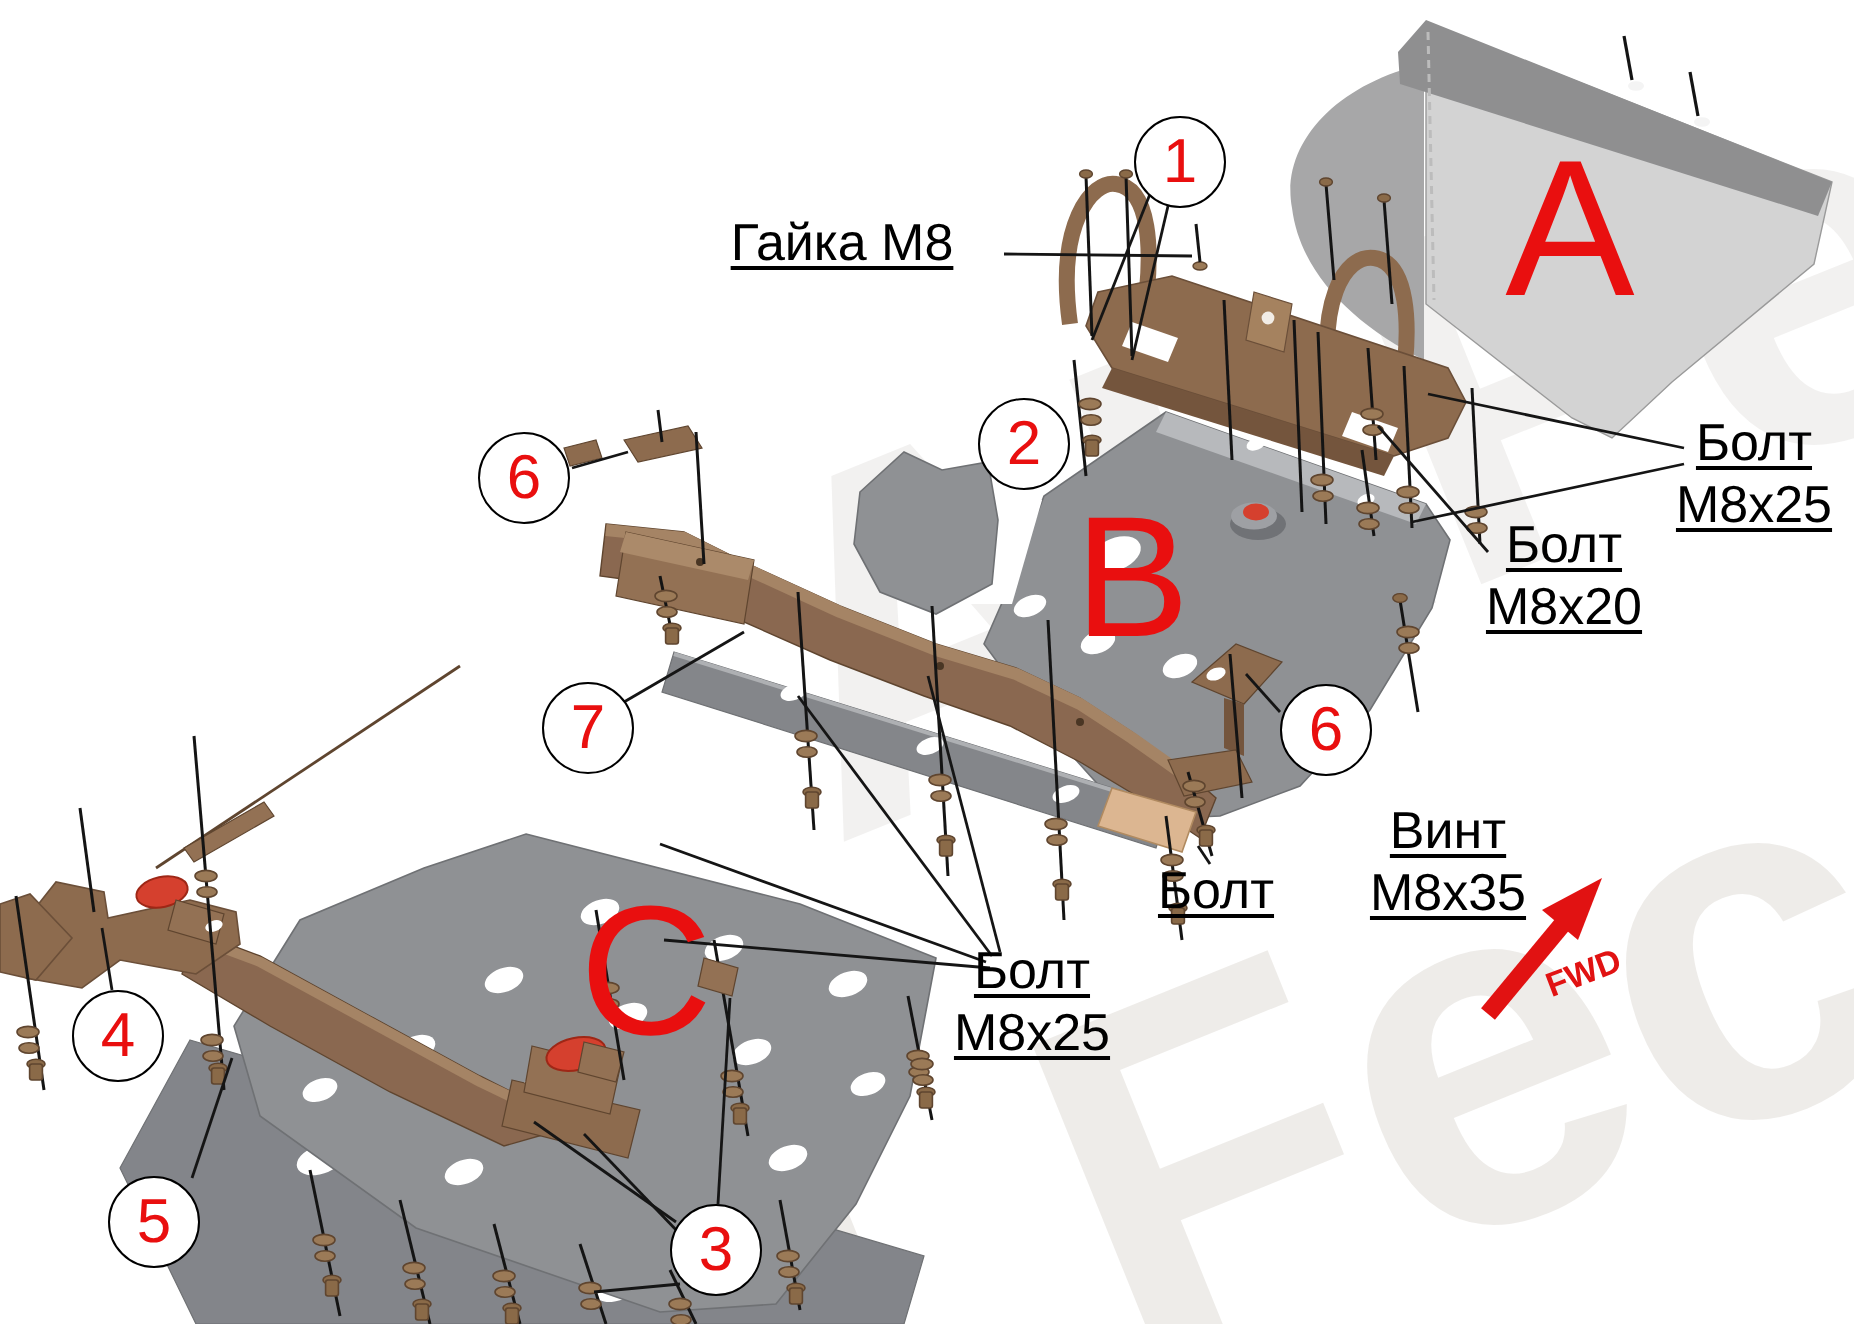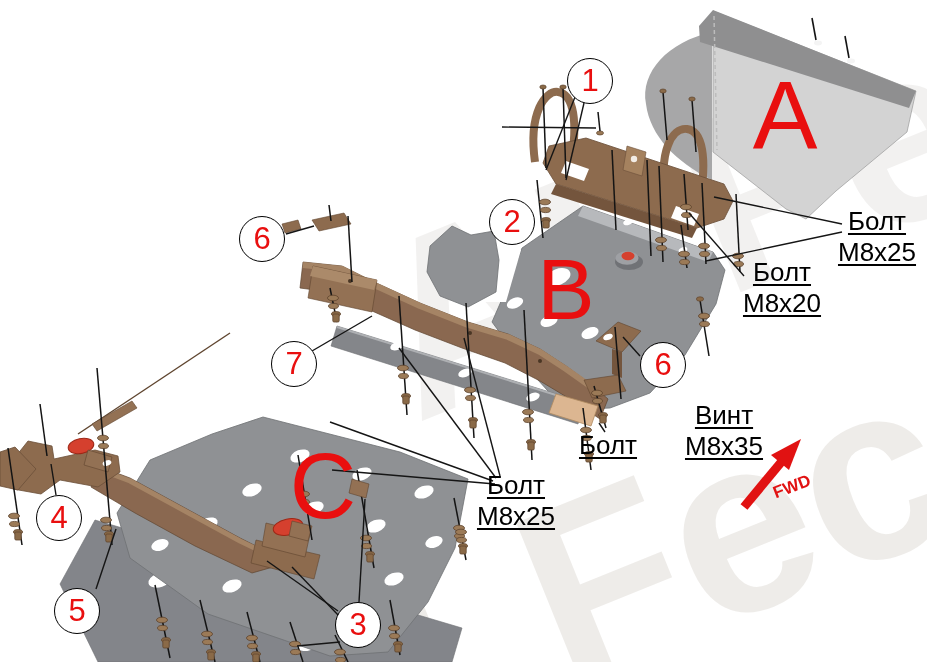--- a/index.html
+++ b/index.html
@@ -273,20 +273,21 @@
       <line x1="340" y1="642" x2="297" y2="646"></line>
     </g>
 
     <g>
       <line x1="744" y1="507" x2="783" y2="460" stroke="#e11212" stroke-width="9"></line>
       <polygon points="801,439 789,470 771,455" fill="#e11212"></polygon>
     </g>
   </svg>
 
   <div class="lbl" style="left:421px;top:106px;">
+    <span class="u">Гайка М8</span>
   </div>
   <div class="lbl" style="left:877px;top:206px;">
     <span class="u">Болт</span>
     <span class="u">М8х25</span>
   </div>
   <div class="lbl" style="left:782px;top:257px;">
     <span class="u">Болт</span>
     <span class="u">М8х20</span>
   </div>
   <div class="lbl" style="left:724px;top:352px;margin-top:48px;">

